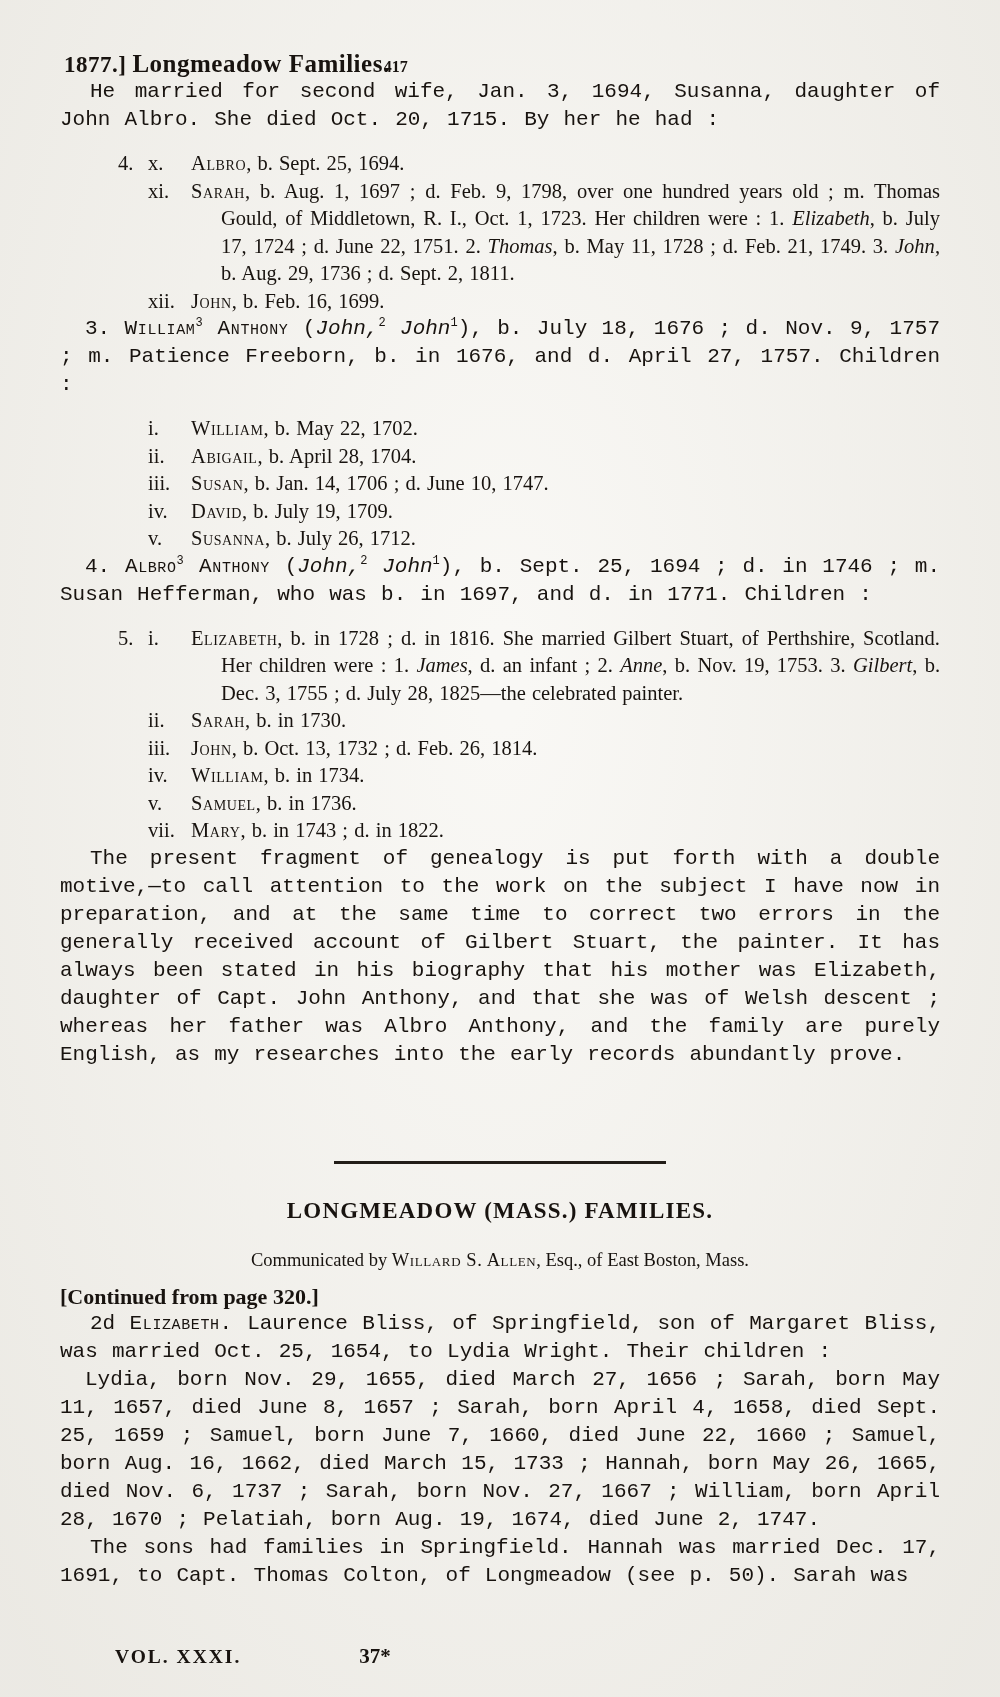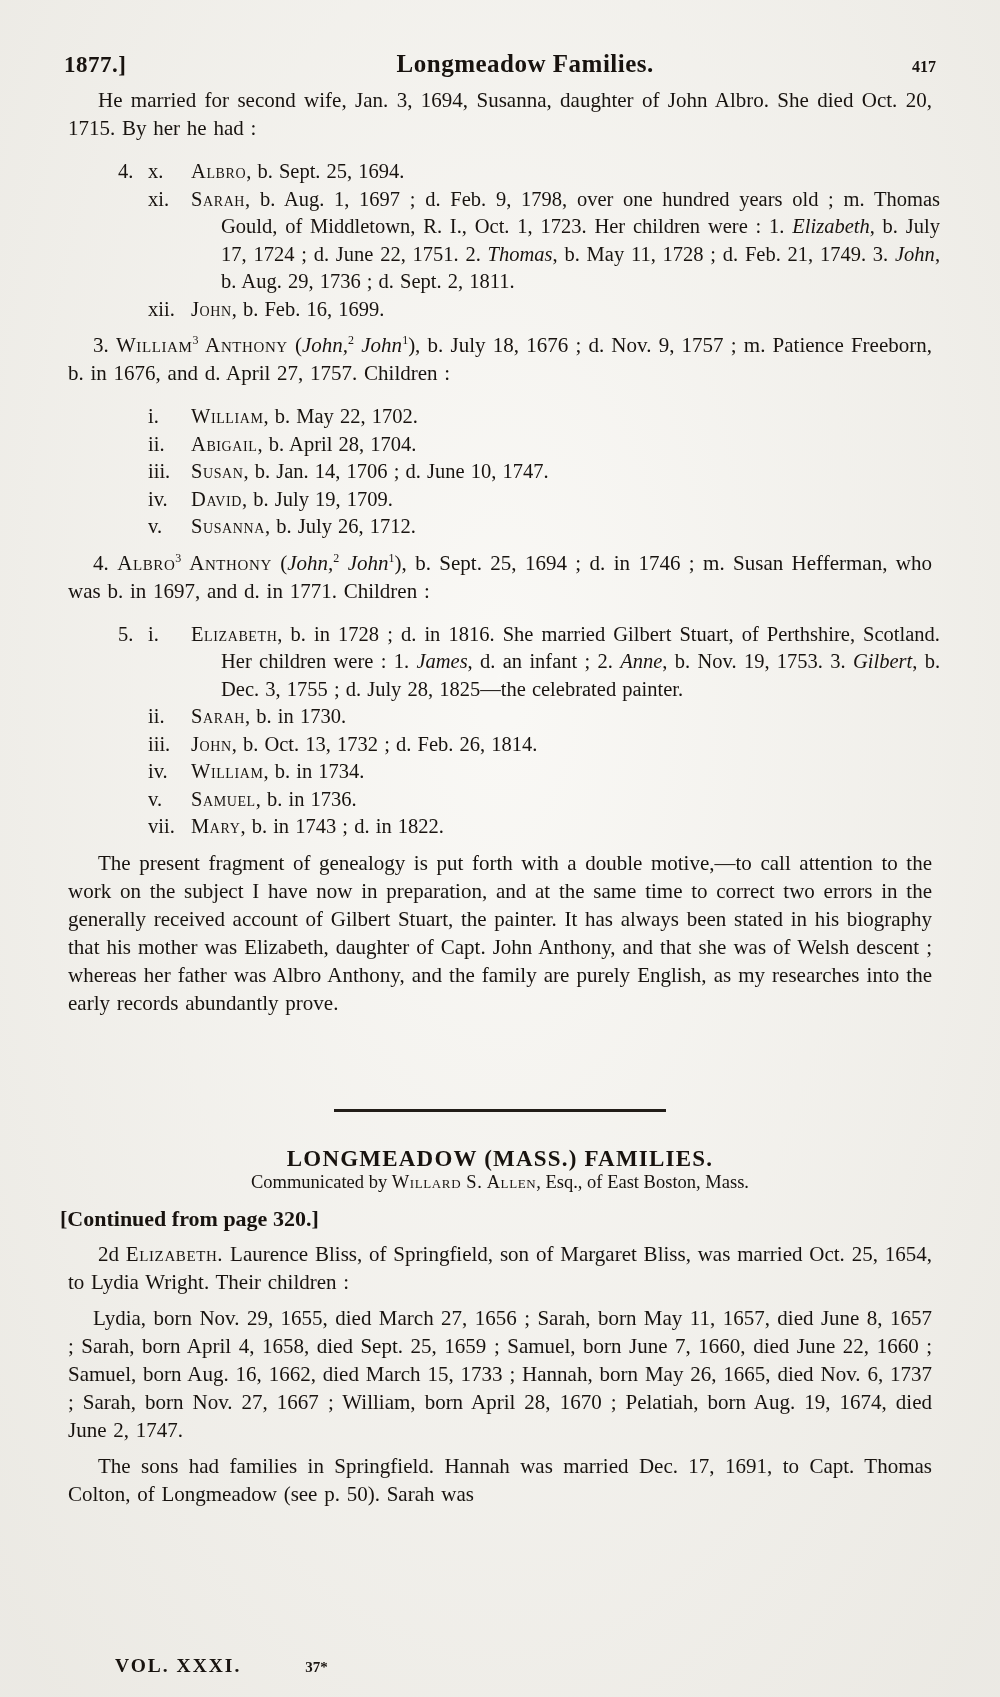--- a/index.html
+++ b/index.html
@@ -9,55 +9,55 @@
     margin:0 auto;
     background:#f4f2ec;
     background-image: radial-gradient(ellipse at 50% 40%, rgba(255,255,255,0.5), rgba(0,0,0,0.035) 95%);
     box-sizing:border-box;
     padding:50px 60px 0 60px;
     font-family:"Liberation Serif", serif;
     color:#18130f;
     overflow:hidden;
   }
   
-  .hdr { display:flex; justify-content:space-between; align-items:baseline; padding:0 4px; }
+  .hdr { display:flex; justify-content:flex-start; align-items:baseline; padding:0 4px; }
   .hdr-year { font-size:23px; font-weight:700; letter-spacing:0.5px; }
   .hdr-title { font-size:25px; font-weight:700; letter-spacing:0.5px; transform:translateX(6px); }
   .hdr-page { font-size:16px; font-weight:700; }
   
   p.body {
-    margin:8px; font-size:21px; line-height:28px;
-    text-align:justify; word-spacing:1.5px;
+    margin:0; font-size:21px; line-height:28px;
+    text-align:justify; word-spacing:1.5px;font-family:Liberation Mono, monospace;
   }
   .ind30 { text-indent:30px; }
   .ind25 { text-indent:25px; }
   .mt-p1 { margin-top:27px; }
   .mt-sec { margin-top:16px; }
   .mt-motive { margin-top:20px; }
   
   .entries { margin-left:58px; margin-top:16px; font-size:20.5px; line-height:27.5px; }
   .entry { display:flex; }
   .c-num { flex:none; width:30px; }
   .c-rom { flex:none; width:43px; }
   .c-body { flex:1; padding-left:30px; text-indent:-30px; text-align:justify; word-spacing:1px; }
   
   .r-t  { }
   .r-i  { font-style:italic; }
   .r-sc { font-variant:small-caps; letter-spacing:0.6px; }
   .r-sup{ vertical-align:super; font-size:12px; line-height:0; font-style:normal; }
   
   .rule { width:332px; height:3px; background:#221d18; margin:92px auto 0 auto; }
   .sec-title { margin-top:34px; text-align:center; font-size:23px; font-weight:700; letter-spacing:1.2px; }
-  .byline { text-align:center; font-size:18.5px; }
+  .byline { margin-top:26px; text-align:center; font-size:18.5px; }
   .continued { margin-top:13px; text-align:left; font-size:22px; font-weight:700; }
   .mt-gen { margin-top:17px; }
   
-  .footer { position:absolute; left:115px; bottom:20px; display:flex; align-items:baseline; }
+  .footer { position:absolute; left:115px; bottom:28px; display:flex; align-items:baseline; }
   .vol { font-variant:small-caps; font-weight:700; font-size:19.5px; letter-spacing:2px; }
-  .sig { font-weight:700; font-size:15px; margin-left:64px; }
+  .sig { font-weight:700; font-size:21px; margin-left:118px; }
 </style>
 </head>
 <body>
 
 <div class="page">
 
   <div class="hdr">
     <span class="hdr-year">1877.]</span>
     <span class="hdr-title">Longmeadow Families.</span>
     <span class="hdr-page">417</span>

